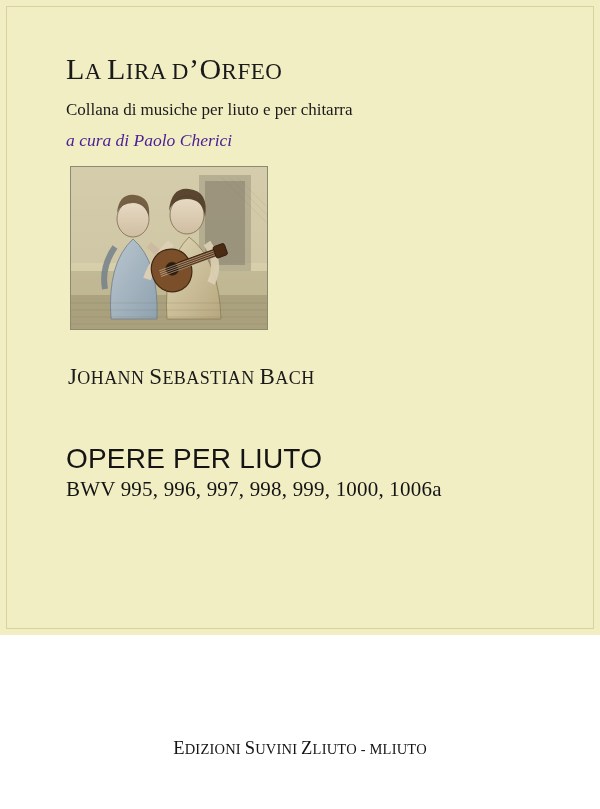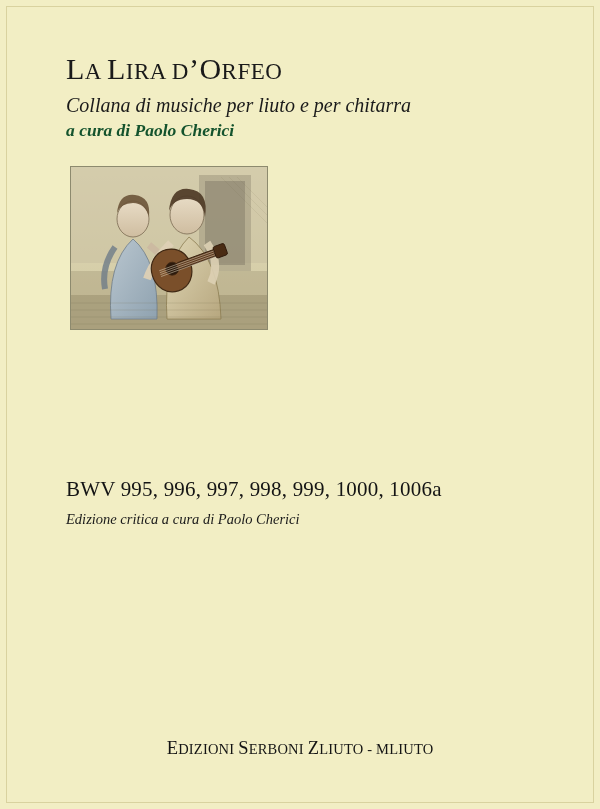--- a/index.html
+++ b/index.html
@@ -10,21 +10,21 @@
   body {
     width: 600px;
     height: 809px;
     font-family: "Liberation Serif", serif;
     overflow: hidden;
   }
 
   .page {
     position: relative;
     width: 600px;
-    height: 809px;
+    height: 635px;
     background: #f2eec4;
     box-sizing: border-box;
   }
 
   
   .page-frame {
     position: absolute;
     left: 6px;
     top: 6px;
     right: 6px;
@@ -46,33 +46,31 @@
     letter-spacing: 0.5px;
     color: #1a1a1a;
     line-height: 1.1;
     white-space: nowrap;
   }
   .series-title .sc {
     font-size: 23px;
   }
 
   .series-sub1 {
-    margin-top: 8px;
-    font-style: italic;
-    font-size: 20px;
+    margin-top: 14px;
+    font-size: 17px;
     color: #1a1a1a;
     line-height: 1.25;
   }
   .series-sub2 {
-    margin-top: 2px;
+    margin-top: 10px;
     font-style: italic;
     font-size: 17.5px;
-    color: #14532d;
+    color: #4c1d95;
     line-height: 1.25;
-    font-weight: bold;
   }
 
   
   .art {
     position: absolute;
     left: 70px;
     top: 166px;
     width: 196px;
     height: 162px;
     border: 1px solid #8d8a6e;
@@ -210,18 +208,19 @@
         <line x1="0" y1="157" x2="196" y2="157"></line>
       </g>
       <g stroke="#6f6447" stroke-width="0.4" opacity="0.25">
         <line x1="150" y1="10" x2="196" y2="56"></line>
         <line x1="158" y1="10" x2="196" y2="48"></line>
         <line x1="166" y1="10" x2="196" y2="40"></line>
       </g>
     </svg>
   </div>
 
-
+  <div class="composer"><span>J</span><span class="sc">OHANN </span><span>S</span><span class="sc">EBASTIAN </span><span>B</span><span class="sc">ACH</span></div>
+
+  <div class="work-title">OPERE PER LIUTO</div>
   <div class="work-sub">BWV 995, 996, 997, 998, 999, 1000, 1006a</div>
-  <div class="editor-line">Edizione critica a cura di Paolo Cherici</div>
-
-  <div class="publisher"><span>E</span><span class="sc">DIZIONI </span><span>S</span><span class="sc">ERBONI </span><span>Z</span><span class="sc">LIUTO - M</span><span class="sc">LIUTO</span></div>
+
+  <div class="publisher"><span>E</span><span class="sc">DIZIONI </span><span>S</span><span class="sc">UVINI </span><span>Z</span><span class="sc">LIUTO - M</span><span class="sc">LIUTO</span></div>
 </div>
 
 </body></html>

